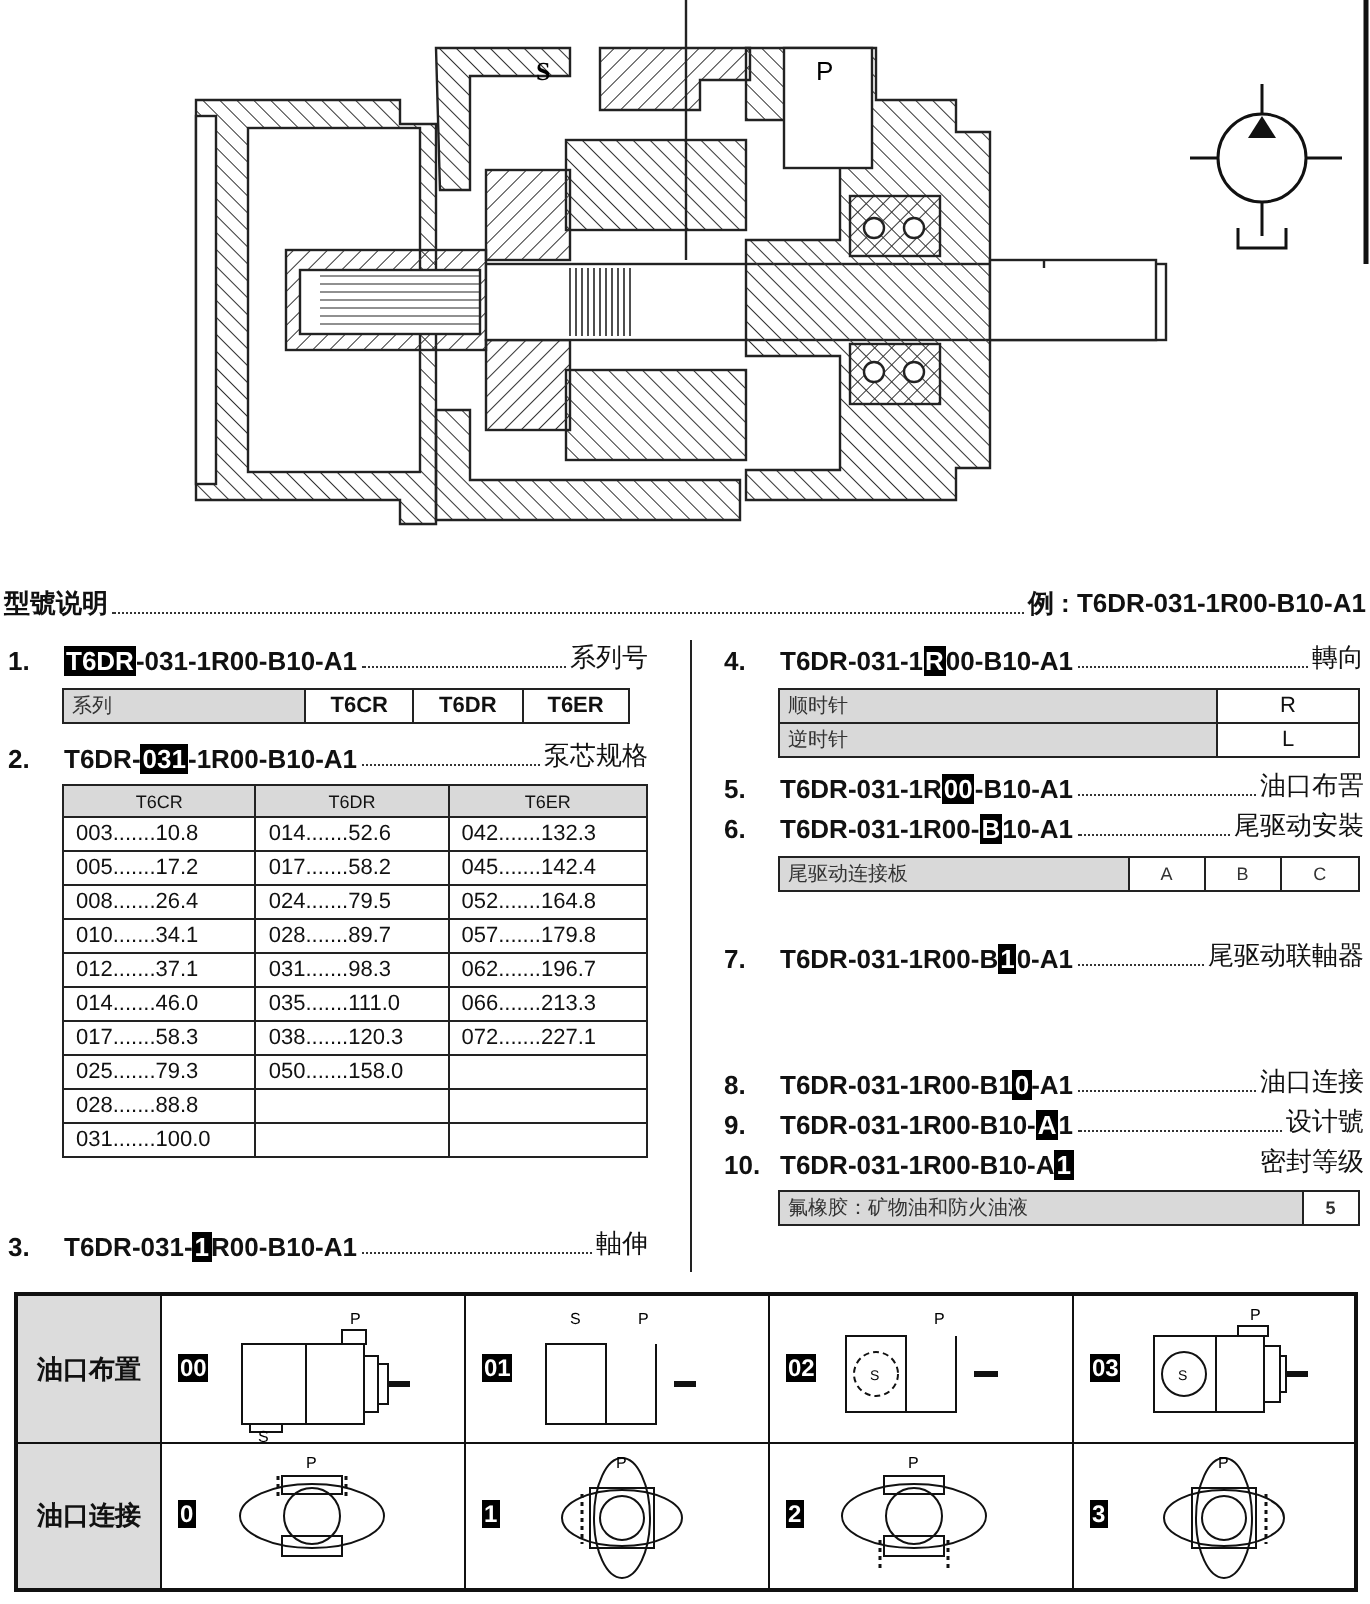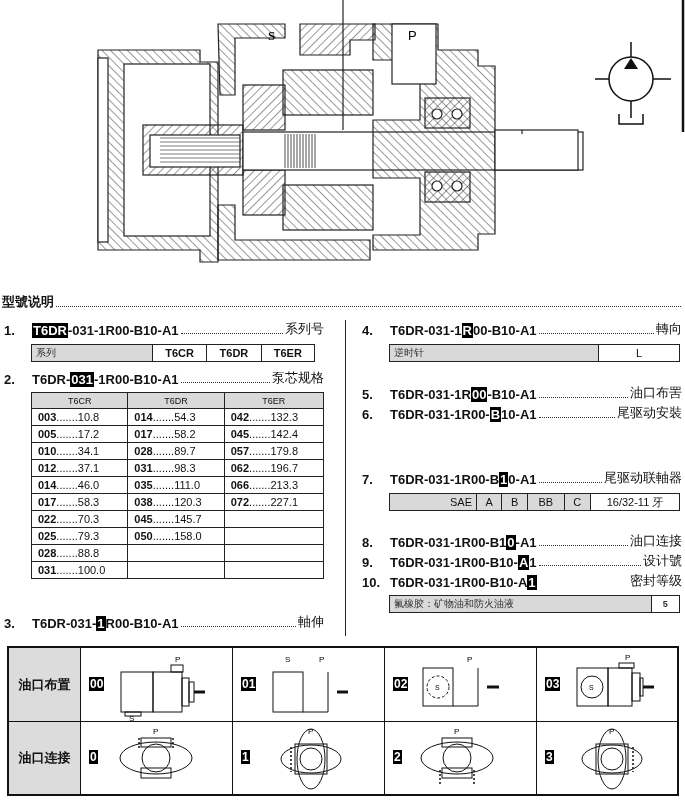--- a/index.html
+++ b/index.html
@@ -24,21 +24,21 @@
   table { border-collapse:collapse; font-size:11px; }
   td { border:1px solid #222; height:16px; padding:0 4px; }
   .g { background:#d9d9d9; }
   .c { text-align:center; }
   .r { text-align:right; }
   .b { font-weight:bold; }
   .small { font-size:9px; color:#333; }
   .lbl { font-size:10px; color:#333; }
 
   .spec td { height:16px; padding:0 6px; font-size:11px; }
-  .spec td .k { font-weight:bold; }
+  .spec td .k { font-weight:normal; }
   .spec th { background:#d9d9d9; font-weight:normal; font-size:9px; border:1px solid #222; height:13px; }
 
   .bottom { left:7px; top:646px; width:672px; height:150px; border:2px solid #111; box-sizing:border-box; }
   .bottom .row { position:absolute; left:0; width:668px; display:flex; }
   .bottom .cell { border-right:1px solid #111; position:relative; box-sizing:border-box; }
   .bottom .cell:last-child { border-right:none; }
   .bottom .rowlabel { width:72px; background:#dcdcdc; display:flex; align-items:center; justify-content:center;
                       font-weight:bold; font-size:13px; }
   .bottom .tag { position:absolute; left:8px; background:#000; color:#fff; font-weight:bold; font-size:12px; padding:0 1px; }
 </style>
@@ -122,20 +122,21 @@
     <line x1="653" y1="79" x2="671" y2="79"></line>
     <line x1="631" y1="101" x2="631" y2="118"></line>
     <polyline points="619,114 619,124 643,124 643,114"></polyline>
     <line x1="683" y1="0" x2="683" y2="132" stroke-width="2.5"></line>
   </g>
 </svg>
 
 <div class="abs header-line">
   <span>型號说明</span>
   <span class="dots"></span>
+  <span class="ex">例 : T6DR-031-1R00-B10-A1</span>
 </div>
 
 <div class="abs vdiv"></div>
 
 <div class="abs item" style="left:4px;top:321px;width:320px;">
   <span class="num">1.</span>
   <span class="code"><span></span><span class="hl">T6DR</span><span>-031-1R00-B10-A1</span></span>
   <span class="dots"></span>
   <span class="desc">系列号</span>
 </div>
@@ -160,54 +161,54 @@
   <tbody>
       <tr>
     <th style="width:33%;">T6CR</th>
     <th style="width:33%;">T6DR</th>
     <th>T6ER</th>
   </tr>
   </tbody>
     <tbody id="cart-body">
       <tr>
         <td><span class="k">003</span><span style="letter-spacing: 0px;">.......</span><span>10.8</span></td>
-        <td><span class="k">014</span><span style="letter-spacing: 0px;">.......</span><span>54.3</span></td>
+        <td><span class="k">014</span><span style="letter-spacing: 0px;">.......</span><span>52.6</span></td>
         <td><span class="k">042</span><span style="letter-spacing: 0px;">.......</span><span>132.3</span></td>
       </tr>
       <tr>
         <td><span class="k">005</span><span style="letter-spacing: 0px;">.......</span><span>17.2</span></td>
         <td><span class="k">017</span><span style="letter-spacing: 0px;">.......</span><span>58.2</span></td>
         <td><span class="k">045</span><span style="letter-spacing: 0px;">.......</span><span>142.4</span></td>
       </tr>
       <tr>
+        <td><span class="k">008</span><span style="letter-spacing: 0px;">.......</span><span>26.4</span></td>
+        <td><span class="k">024</span><span style="letter-spacing: 0px;">.......</span><span>79.5</span></td>
+        <td><span class="k">052</span><span style="letter-spacing: 0px;">.......</span><span>164.8</span></td>
+      </tr>
+      <tr>
         <td><span class="k">010</span><span style="letter-spacing: 0px;">.......</span><span>34.1</span></td>
         <td><span class="k">028</span><span style="letter-spacing: 0px;">.......</span><span>89.7</span></td>
         <td><span class="k">057</span><span style="letter-spacing: 0px;">.......</span><span>179.8</span></td>
       </tr>
       <tr>
         <td><span class="k">012</span><span style="letter-spacing: 0px;">.......</span><span>37.1</span></td>
         <td><span class="k">031</span><span style="letter-spacing: 0px;">.......</span><span>98.3</span></td>
         <td><span class="k">062</span><span style="letter-spacing: 0px;">.......</span><span>196.7</span></td>
       </tr>
       <tr>
         <td><span class="k">014</span><span style="letter-spacing: 0px;">.......</span><span>46.0</span></td>
         <td><span class="k">035</span><span style="letter-spacing: 0px;">.......</span><span>111.0</span></td>
         <td><span class="k">066</span><span style="letter-spacing: 0px;">.......</span><span>213.3</span></td>
       </tr>
       <tr>
         <td><span class="k">017</span><span style="letter-spacing: 0px;">.......</span><span>58.3</span></td>
         <td><span class="k">038</span><span style="letter-spacing: 0px;">.......</span><span>120.3</span></td>
         <td><span class="k">072</span><span style="letter-spacing: 0px;">.......</span><span>227.1</span></td>
       </tr>
       <tr>
-        <td><span class="k">022</span><span style="letter-spacing: 0px;">.......</span><span>70.3</span></td>
-        <td><span class="k">045</span><span style="letter-spacing: 0px;">.......</span><span>145.7</span></td>
-        <td></td>
-      </tr>
-      <tr>
         <td><span class="k">025</span><span style="letter-spacing: 0px;">.......</span><span>79.3</span></td>
         <td><span class="k">050</span><span style="letter-spacing: 0px;">.......</span><span>158.0</span></td>
         <td></td>
       </tr>
       <tr>
         <td><span class="k">028</span><span style="letter-spacing: 0px;">.......</span><span>88.8</span></td>
         <td></td>
         <td></td>
       </tr>
       <tr>
@@ -226,20 +227,24 @@
 </div>
 
 <div class="abs item" style="left:362px;top:321px;width:320px;">
   <span class="num">4.</span>
   <span class="code"><span>T6DR-031-1</span><span class="hl">R</span><span>00-B10-A1</span></span>
   <span class="dots"></span>
   <span class="desc">轉向</span>
 </div>
 <table class="abs" style="left:389px;top:344px;width:291px;">
   <tbody>
+      <tr>
+        <td class="g lbl" style="width:210px;">顺时针</td>
+        <td class="c">R</td>
+      </tr>
   <tr>
         <td class="g lbl">逆时针</td>
         <td class="c">L</td>
       </tr>
 </tbody>
   </table>
 
 <div class="abs item" style="left:362px;top:385px;width:320px;">
   <span class="num">5.</span>
   <span class="code"><span>T6DR-031-1R</span><span class="hl">00</span><span>-B10-A1</span></span>
@@ -248,39 +253,37 @@
 </div>
 
 <div class="abs item" style="left:362px;top:405px;width:320px;">
   <span class="num">6.</span>
   <span class="code"><span>T6DR-031-1R00-</span><span class="hl">B</span><span>10-A1</span></span>
   <span class="dots"></span>
   <span class="desc">尾驱动安裝</span>
 </div>
 <table class="abs" style="left:389px;top:428px;width:291px;">
   <tbody>
+  <tr>
+    <td class="g lbl">尾驱动连接板</td>
+    <td class="c small">A</td>
+    <td class="c small">B</td>
+    <td class="c small">C</td>
+  </tr>
 </tbody>
   </table>
 
 <div class="abs item" style="left:362px;top:470px;width:320px;">
   <span class="num">7.</span>
   <span class="code"><span>T6DR-031-1R00-B</span><span class="hl">1</span><span>0-A1</span></span>
   <span class="dots"></span>
   <span class="desc">尾驱动联軸器</span>
 </div>
 <table class="abs" style="left:389px;top:493px;width:291px;">
   <tbody>
-      <tr>
-    <td class="g r" style="width:78px;">SAE</td>
-    <td class="g c">A</td>
-    <td class="g c">B</td>
-    <td class="g c">BB</td>
-    <td class="g c">C</td>
-    <td class="c" style="width:80px;">16/32-11 牙</td>
-  </tr>
 </tbody>
   </table>
 
 <div class="abs item" style="left:362px;top:533px;width:320px;">
   <span class="num">8.</span>
   <span class="code"><span>T6DR-031-1R00-B1</span><span class="hl">0</span><span>-A1</span></span>
   <span class="dots"></span>
   <span class="desc">油口连接</span>
 </div>
 <div class="abs item" style="left:362px;top:553px;width:320px;">

